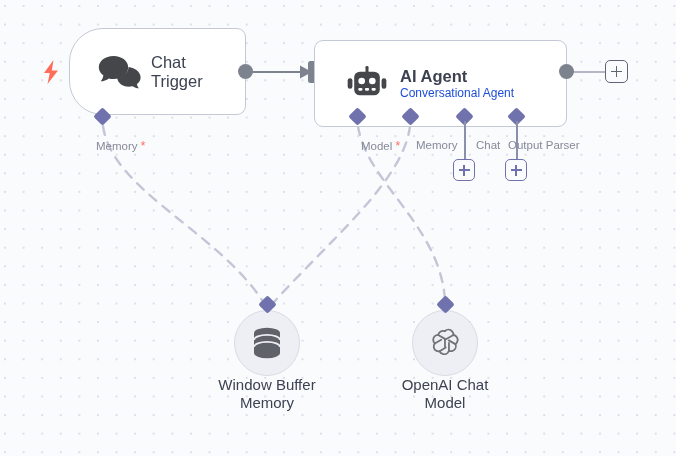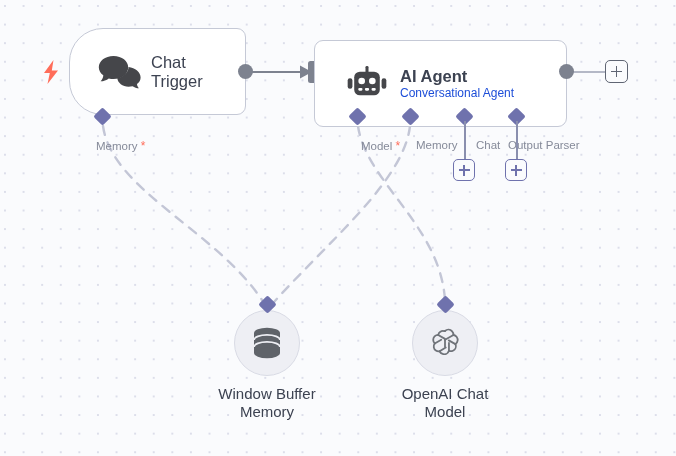--- a/index.html
+++ b/index.html
@@ -172,21 +172,20 @@
     width: 66px;
     height: 66px;
     border-radius: 50%;
     background: #eeeff4;
     border: 1.6px solid #d9dbe5;
     display: flex;
     align-items: center;
     justify-content: center;
   }
   .subnode-label {
-    margin-top: 9px;
     text-align: center;
     font-size: 15px;
     color: #3c4251;
     line-height: 1.2;
     white-space: pre-line;
   }
 </style>
 </head>
 <body>
 

